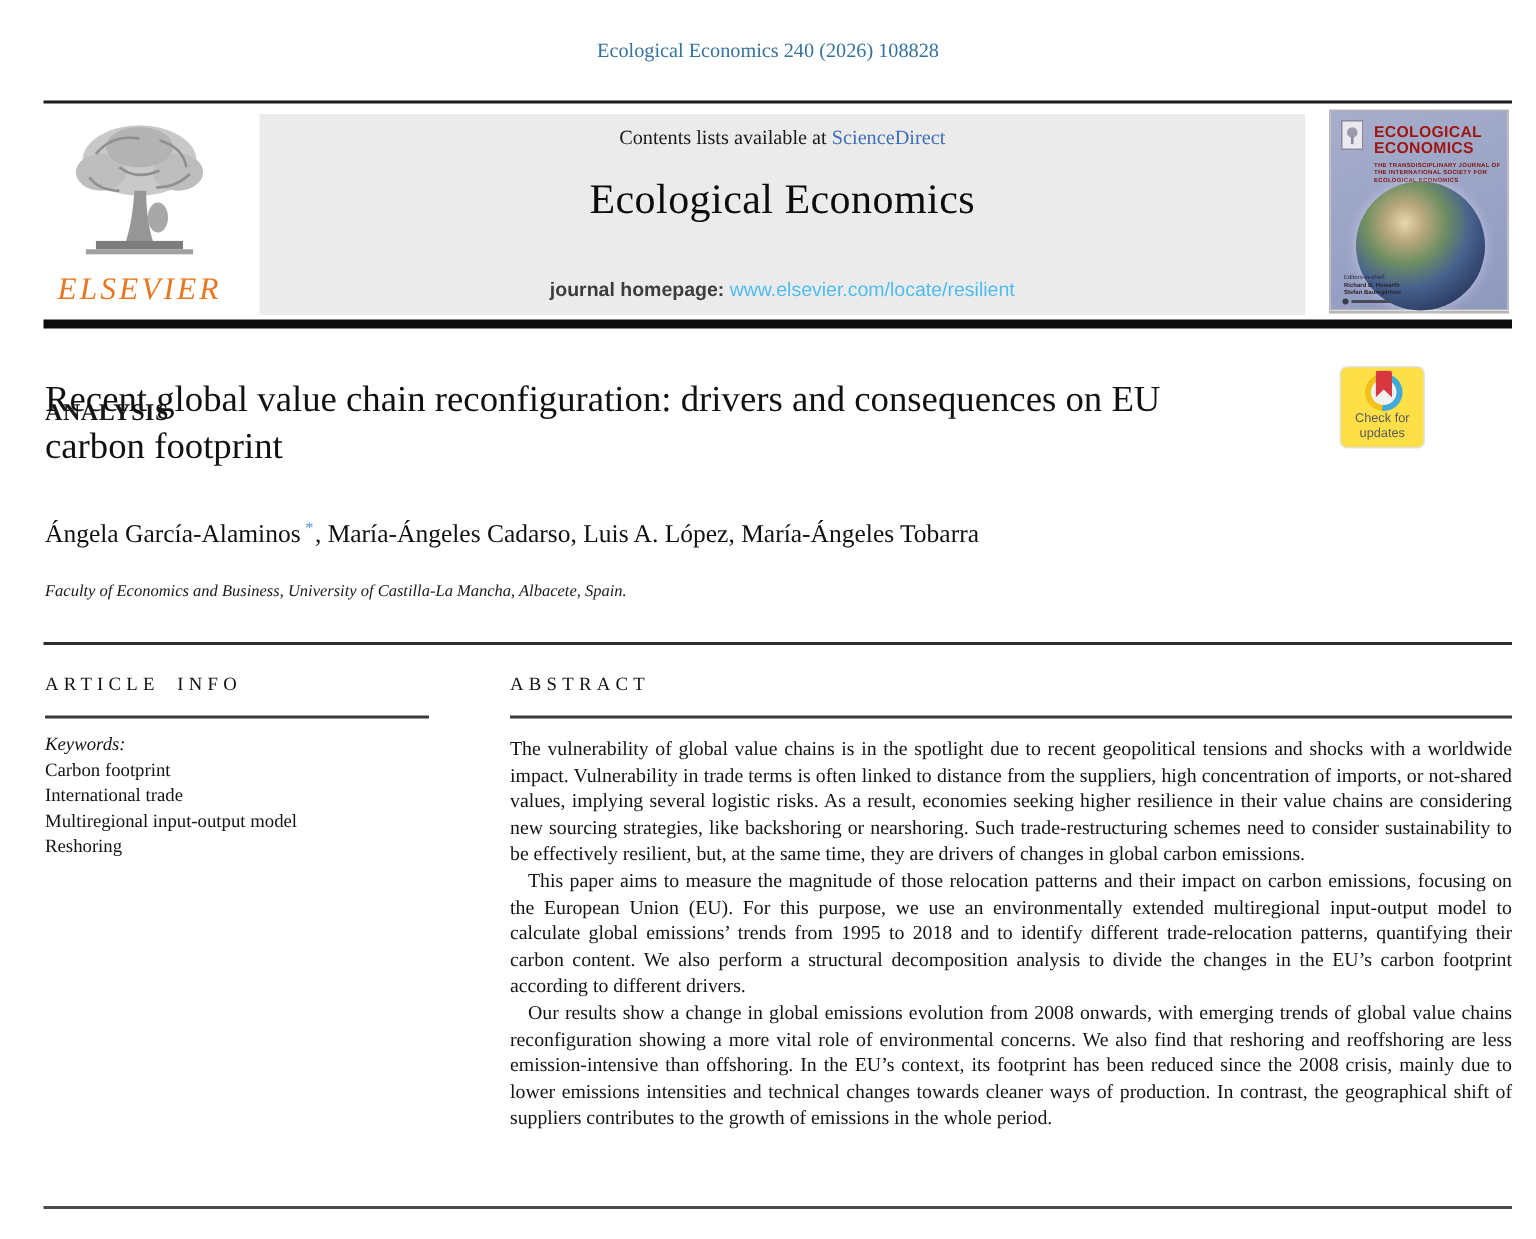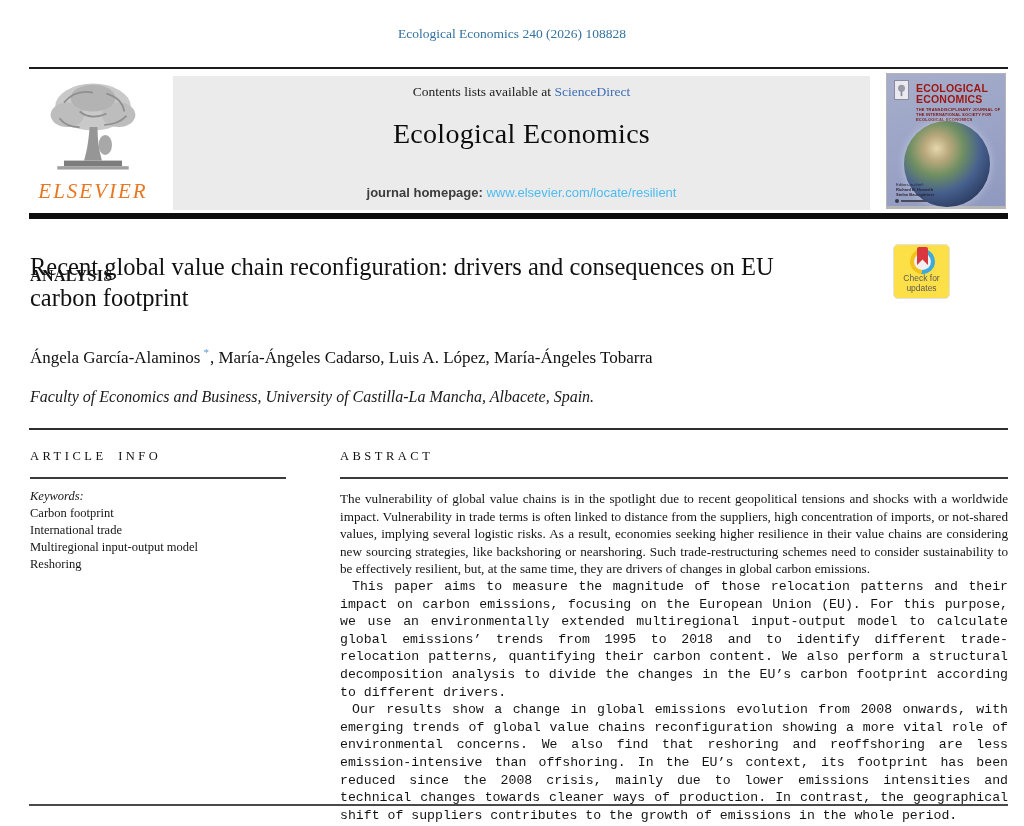--- a/index.html
+++ b/index.html
@@ -56,21 +56,21 @@
   .cover-isee { position:absolute; left:8px; bottom:3px; display:flex; align-items:center; gap:2px; }
   .isee-dot { width:4px; height:4px; border-radius:50%; background:#3a3a4a; }
   .isee-bar { width:26px; height:2px; background:#4a4a5a; }
 
   
   .type-label { left:30px; top:230px; font-size:16px; font-weight:700;
     letter-spacing:0.4px; color:#161616;margin-top:37px; }
   .title { left:30px; top:251px; width:845px; font-size:24.5px; line-height:31px; color:#111; }
   .authors { left:30px; top:346px; font-size:17px; color:#101010; }
   .authors sup { color:#5b9bd5; font-size:11px; margin-left:3px; margin-right:1px; cursor:pointer; }
-  .affiliation { left:30px; top:388px; font-style:italic; font-size:16px; color:#1a1a1a; }
+  .affiliation { left:30px; top:388px; font-style:italic; font-size:11px; color:#1a1a1a; }
 
   
   .badge { left:893px; top:244px; width:57px; height:55px; background:#fde047;
     border:1px solid #e2e2e2; border-radius:5px; cursor:pointer; }
   .badge-ring { position:absolute; left:16px; top:4px; width:25px; height:25px; border-radius:50%;
     background:conic-gradient(from 10deg, #3fa9dc 0deg 175deg, #f2c21c 175deg 360deg); }
   .badge-ring::before { content:""; position:absolute; inset:4px; background:#f1f1f1; border-radius:50%; }
   .badge-bookmark { position:absolute; left:23px; top:2px; width:11px; height:18px; background:#d8373f;
     clip-path:polygon(0 0, 100% 0, 100% 100%, 50% 70%, 0 100%); border-radius:2px 2px 0 0; }
   .badge-text { position:absolute; bottom:5px; width:100%; text-align:center;
@@ -78,21 +78,21 @@
 
   
   .info-col { left:30px; top:449px; width:256px; }
   .abs-col { left:340px; top:449px; width:668px; }
   .col-heading { font-size:12.5px; letter-spacing:3.5px; word-spacing:5px; color:#111; }
   .col-rule { height:2px; background:#3a3a3a; margin-top:13px; }
   .keywords { margin-top:9px; font-size:12.5px; line-height:17px; color:#141414; }
   .kw-label { font-style:italic; }
   .abstract-body { margin-top:11px; font-size:13.2px; line-height:17.6px;
     text-align:justify; color:#141414; }
-  .abstract-body p + p { text-indent:12px;font-family:Liberation Mono, monospace; }
+  .abstract-body p + p { text-indent:12px; }
 </style>
 </head>
 <body>
 
 <div class="page">
 
   <div class="abs citation">Ecological Economics 240 (2026) 108828</div>
 
   <div class="abs rule rule-top"></div>
 

